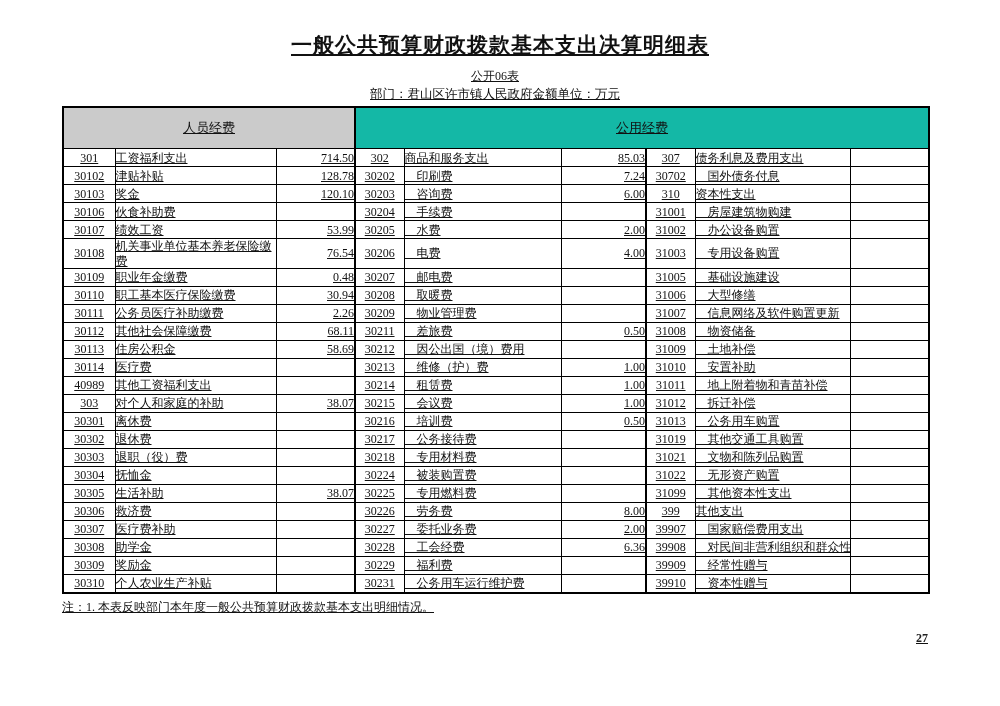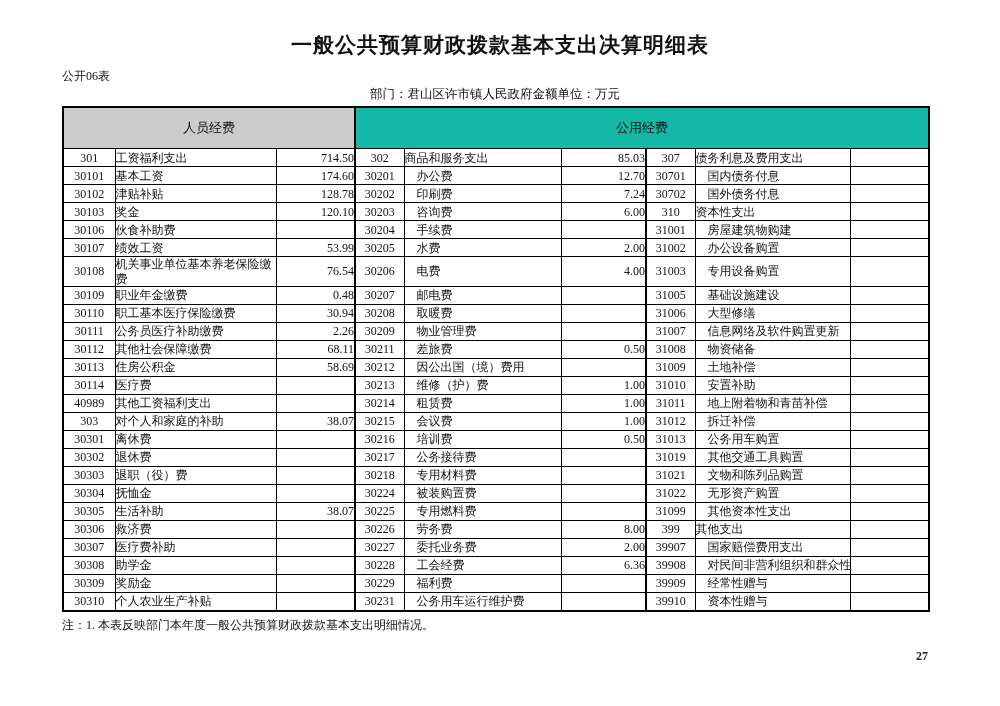--- a/index.html
+++ b/index.html
@@ -3,31 +3,31 @@
 <meta charset="utf-8">
 <style>
   * { box-sizing: border-box; }
   html, body { margin: 0; padding: 0; }
   body {
     width: 1000px; height: 706px;
     background: #ffffff;
     color: #111111;
     font-family: "Liberation Serif", "DejaVu Serif", serif;
   }
-  .page { width: 1000px; height: 706px; overflow: hidden; }
+  .page { width: 1000px; height: 706px; overflow: hidden; text-decoration: underline; }
   .title {
     margin-top: 31px;
     text-align: center;
     font-size: 21px;
     font-weight: bold;
     letter-spacing: 1px;
   }
   .content { margin-left: 62px; width: 866px; }
   .table-no {
-    text-align: left;
+    text-align: center;
     font-size: 12px;
     margin-top: 9px;
     margin-bottom: 1px;
   }
   .meta {
     display: flex;
     justify-content: center;
     font-size: 12.5px;
     margin-bottom: 3px;
   }
@@ -108,31 +108,20 @@
             <td class="name wrapname">工资福利支出</td>
             <td class="value">714.50</td>
             <td class="code sec-start">302</td>
             <td class="name">商品和服务支出</td>
             <td class="value">85.03</td>
             <td class="code sec-start">307</td>
             <td class="name">债务利息及费用支出</td>
             <td class="value"></td>
           </tr>
           <tr>
-            <td class="code">30101</td>
-            <td class="name wrapname">基本工资</td>
-            <td class="value">174.60</td>
-            <td class="code sec-start">30201</td>
-            <td class="name">　办公费</td>
-            <td class="value">12.70</td>
-            <td class="code sec-start">30701</td>
-            <td class="name">　国内债务付息</td>
-            <td class="value"></td>
-          </tr>
-          <tr>
             <td class="code">30102</td>
             <td class="name wrapname">津贴补贴</td>
             <td class="value">128.78</td>
             <td class="code sec-start">30202</td>
             <td class="name">　印刷费</td>
             <td class="value">7.24</td>
             <td class="code sec-start">30702</td>
             <td class="name">　国外债务付息</td>
             <td class="value"></td>
           </tr>

